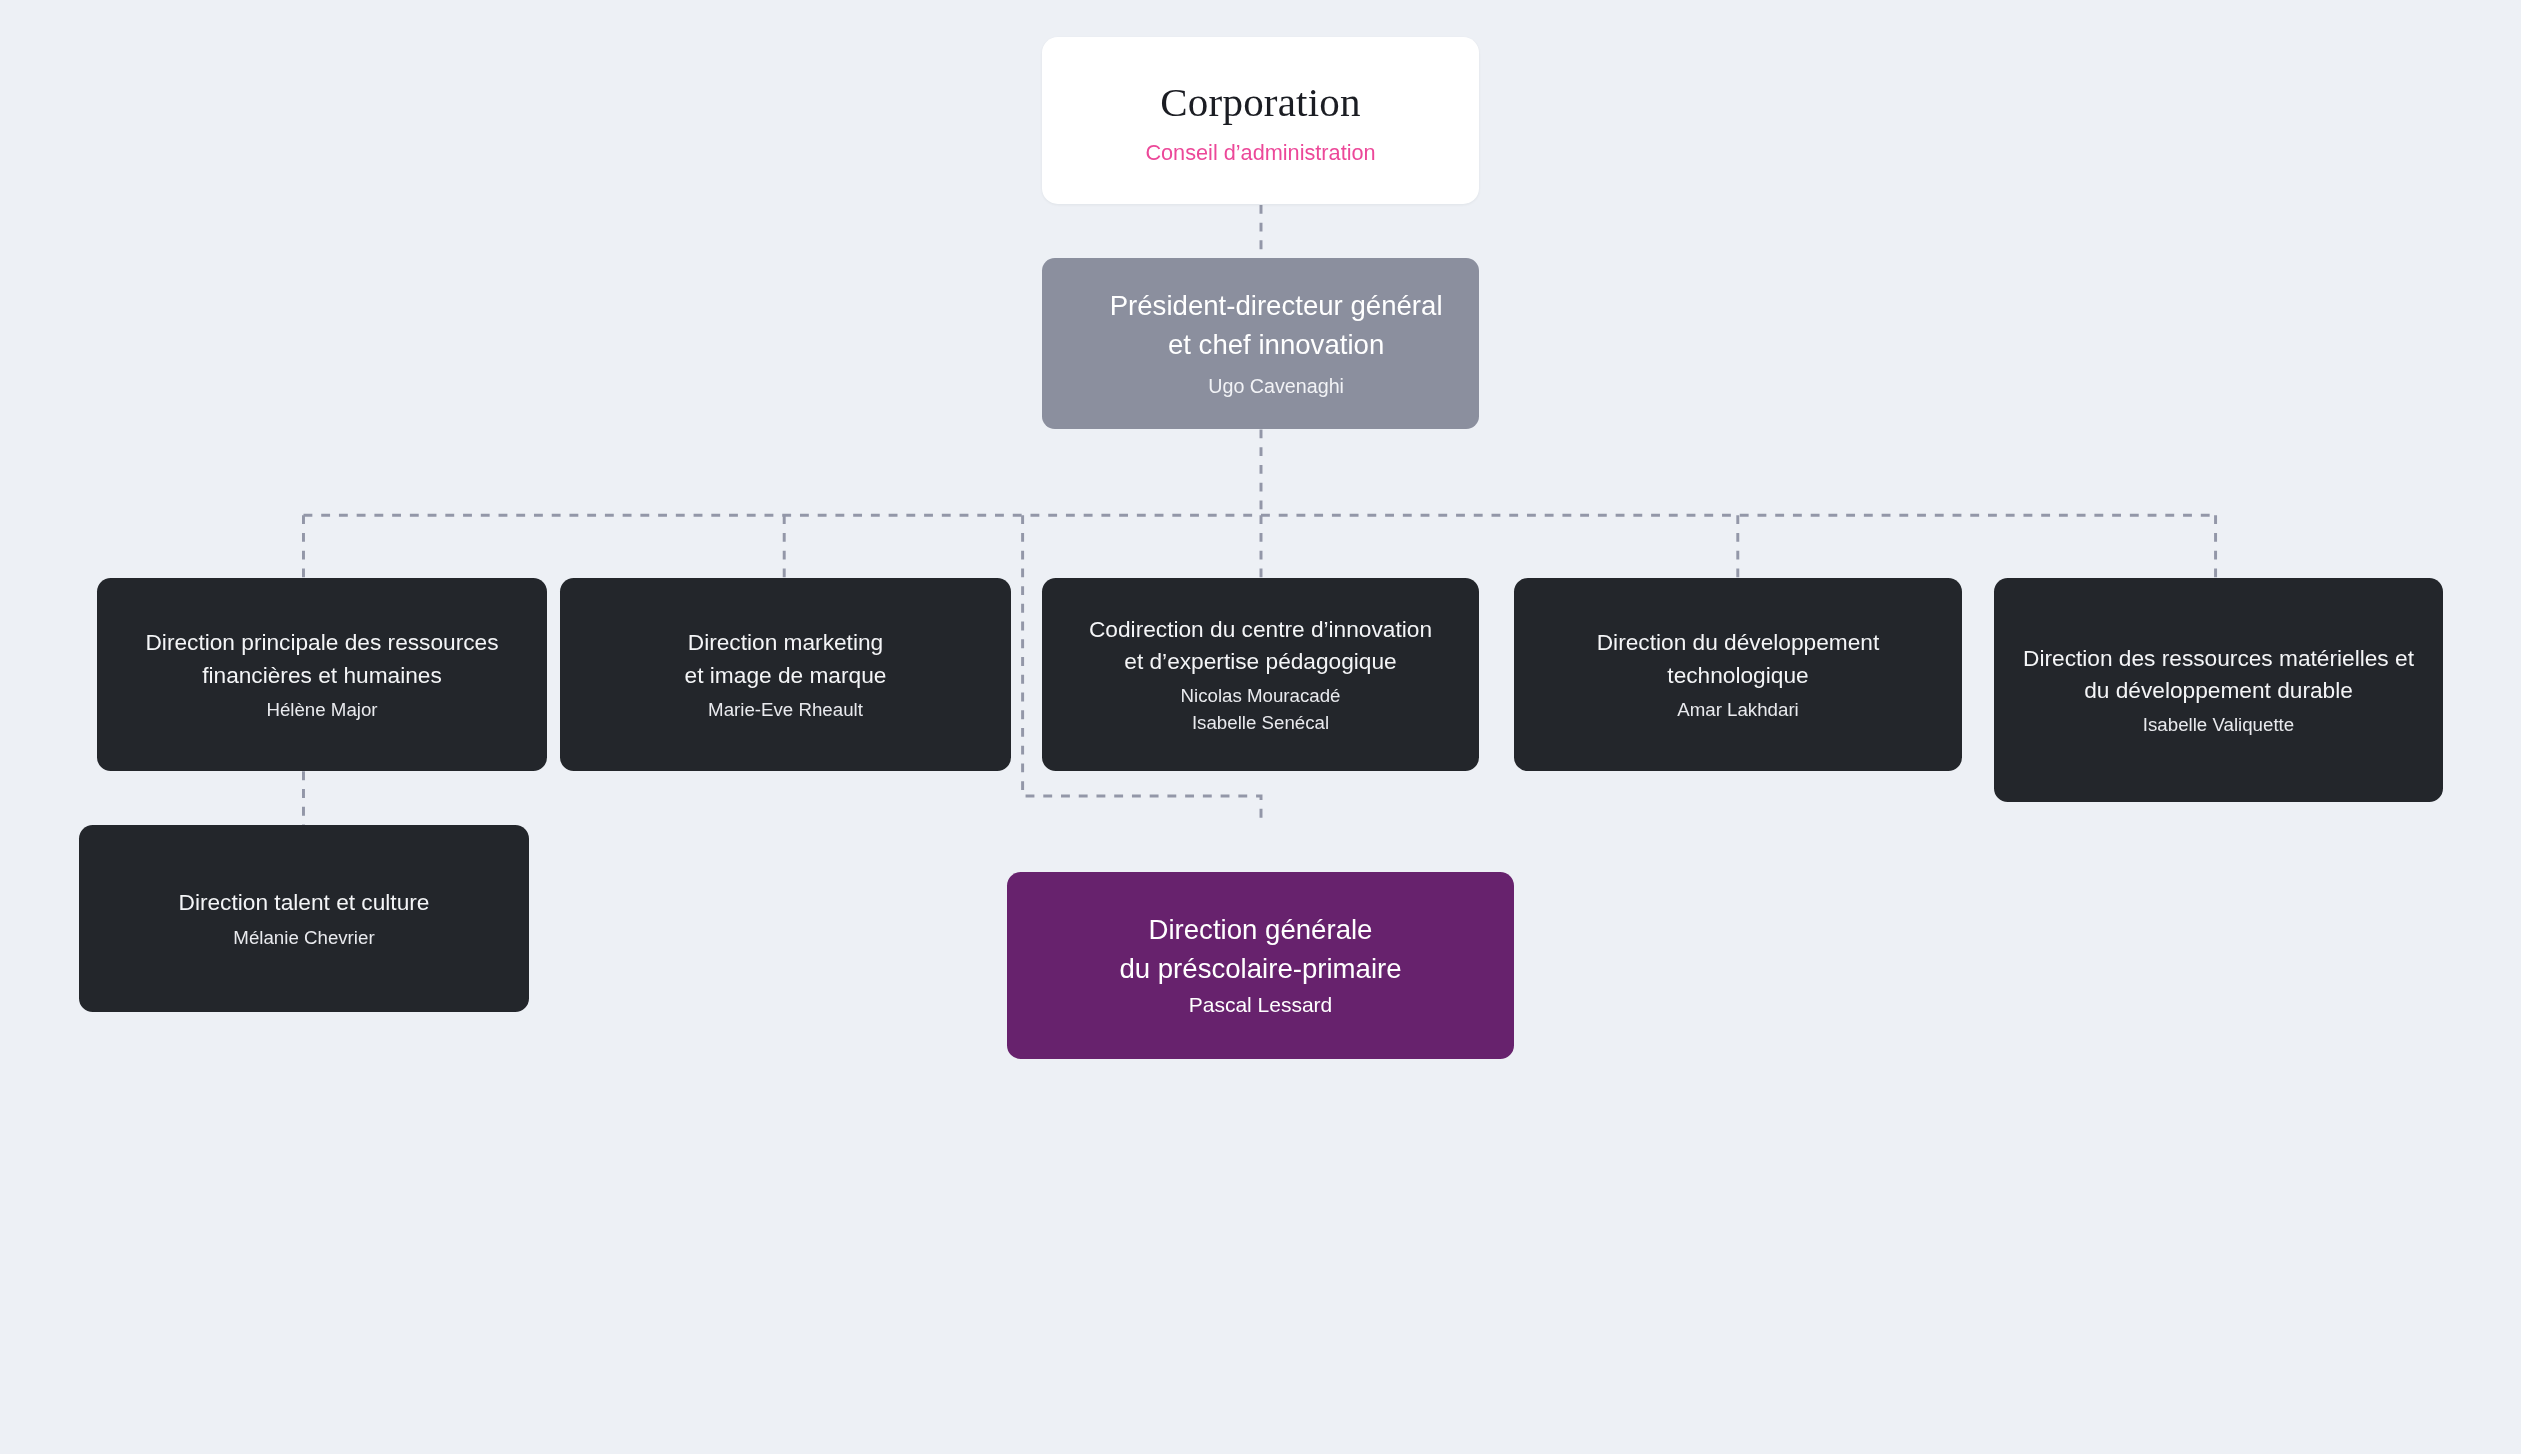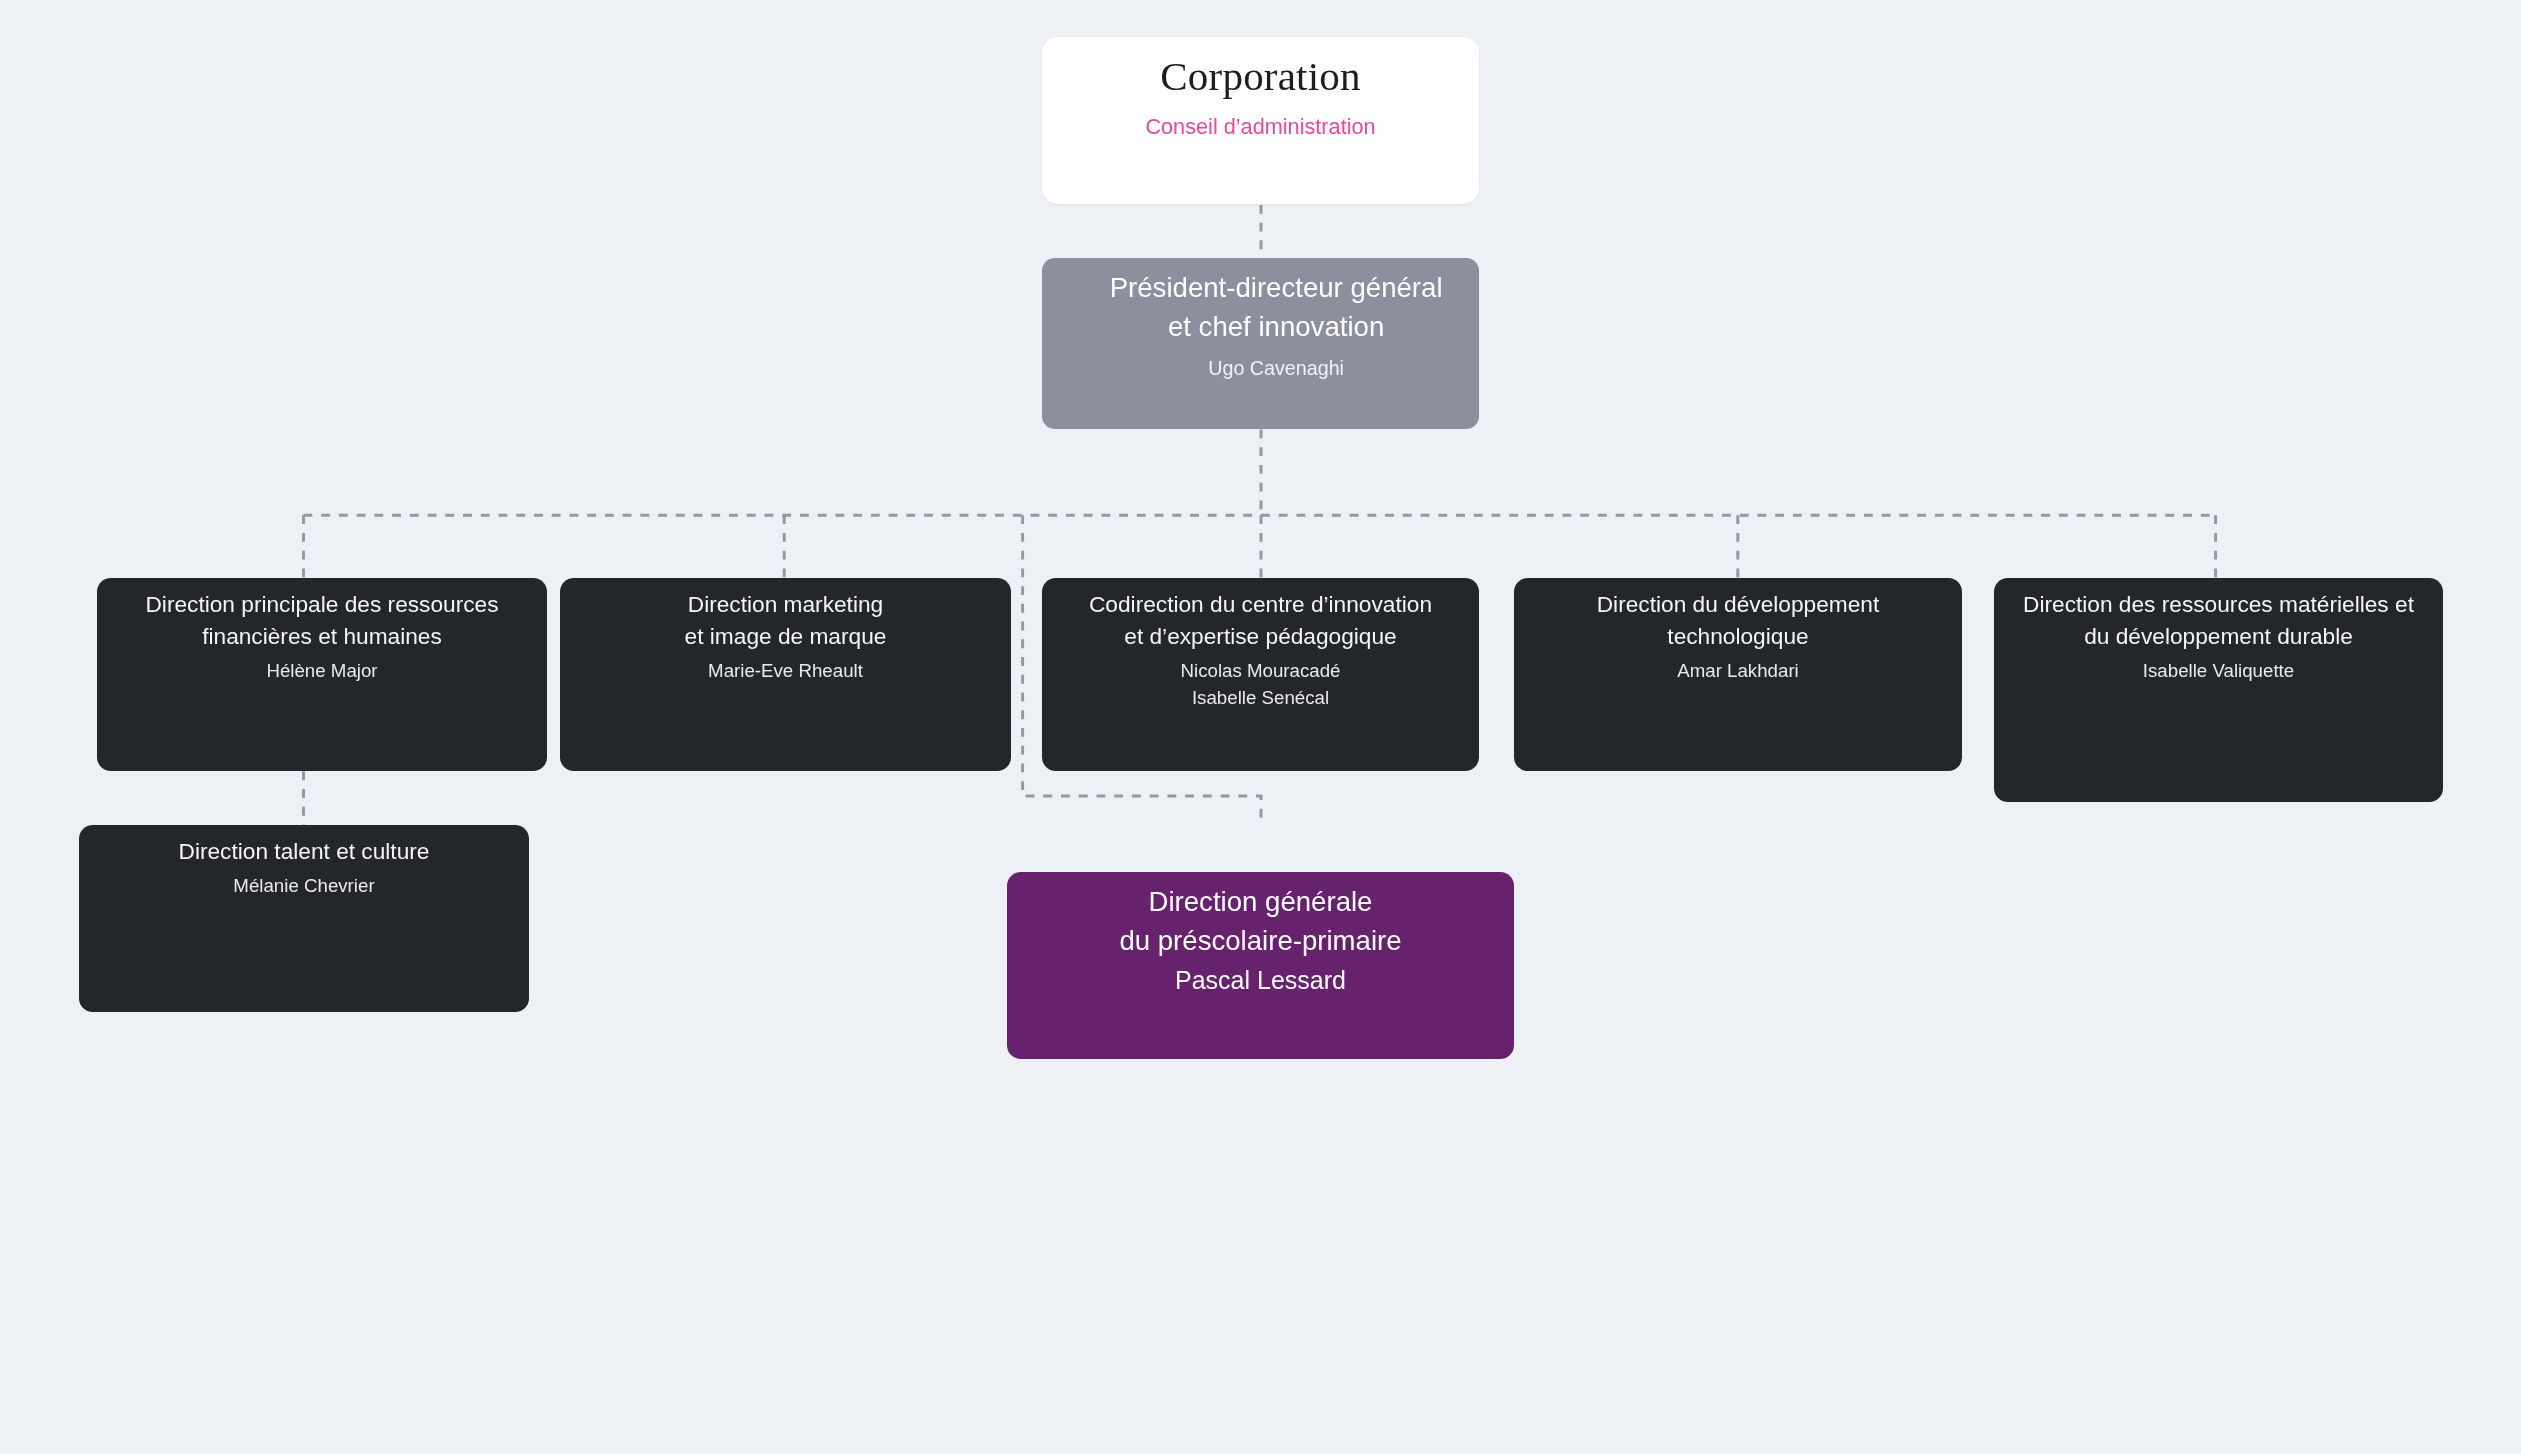--- a/index.html
+++ b/index.html
@@ -28,21 +28,21 @@
   }
 
   
   .node {
     position: absolute;
     box-sizing: border-box;
     border-radius: 13.8px;
     display: flex;
     flex-direction: column;
     align-items: center;
-    justify-content: flex-start;
+    justify-content: center;
     text-align: center;
     padding: 9.9px 15.8px;
   }
   .node .title {
     line-height: 1.42;
     white-space: pre-line;
   }
   .node .person {
     line-height: 1.45;
     white-space: pre-line;
@@ -105,21 +105,21 @@
     background: #67226d;
     border-radius: 13.8px;
   }
   .node.highlight .title {
     font-size: 27.6px;
     color: #ffffff;
     font-weight: 400;
     margin-bottom: 2px;
   }
   .node.highlight .person {
-    font-size: 25px;
+    font-size: 21px;
     color: #ffffff;
   }
 </style>
 </head>
 <body>
 
 <div id="canvas">
 
   <svg id="connectors" viewBox="0 0 2560 1477" width="2522" height="1455" aria-hidden="true">
     <g fill="none" stroke="#9397a8" stroke-width="3" stroke-dasharray="9 9" stroke-linecap="butt">

